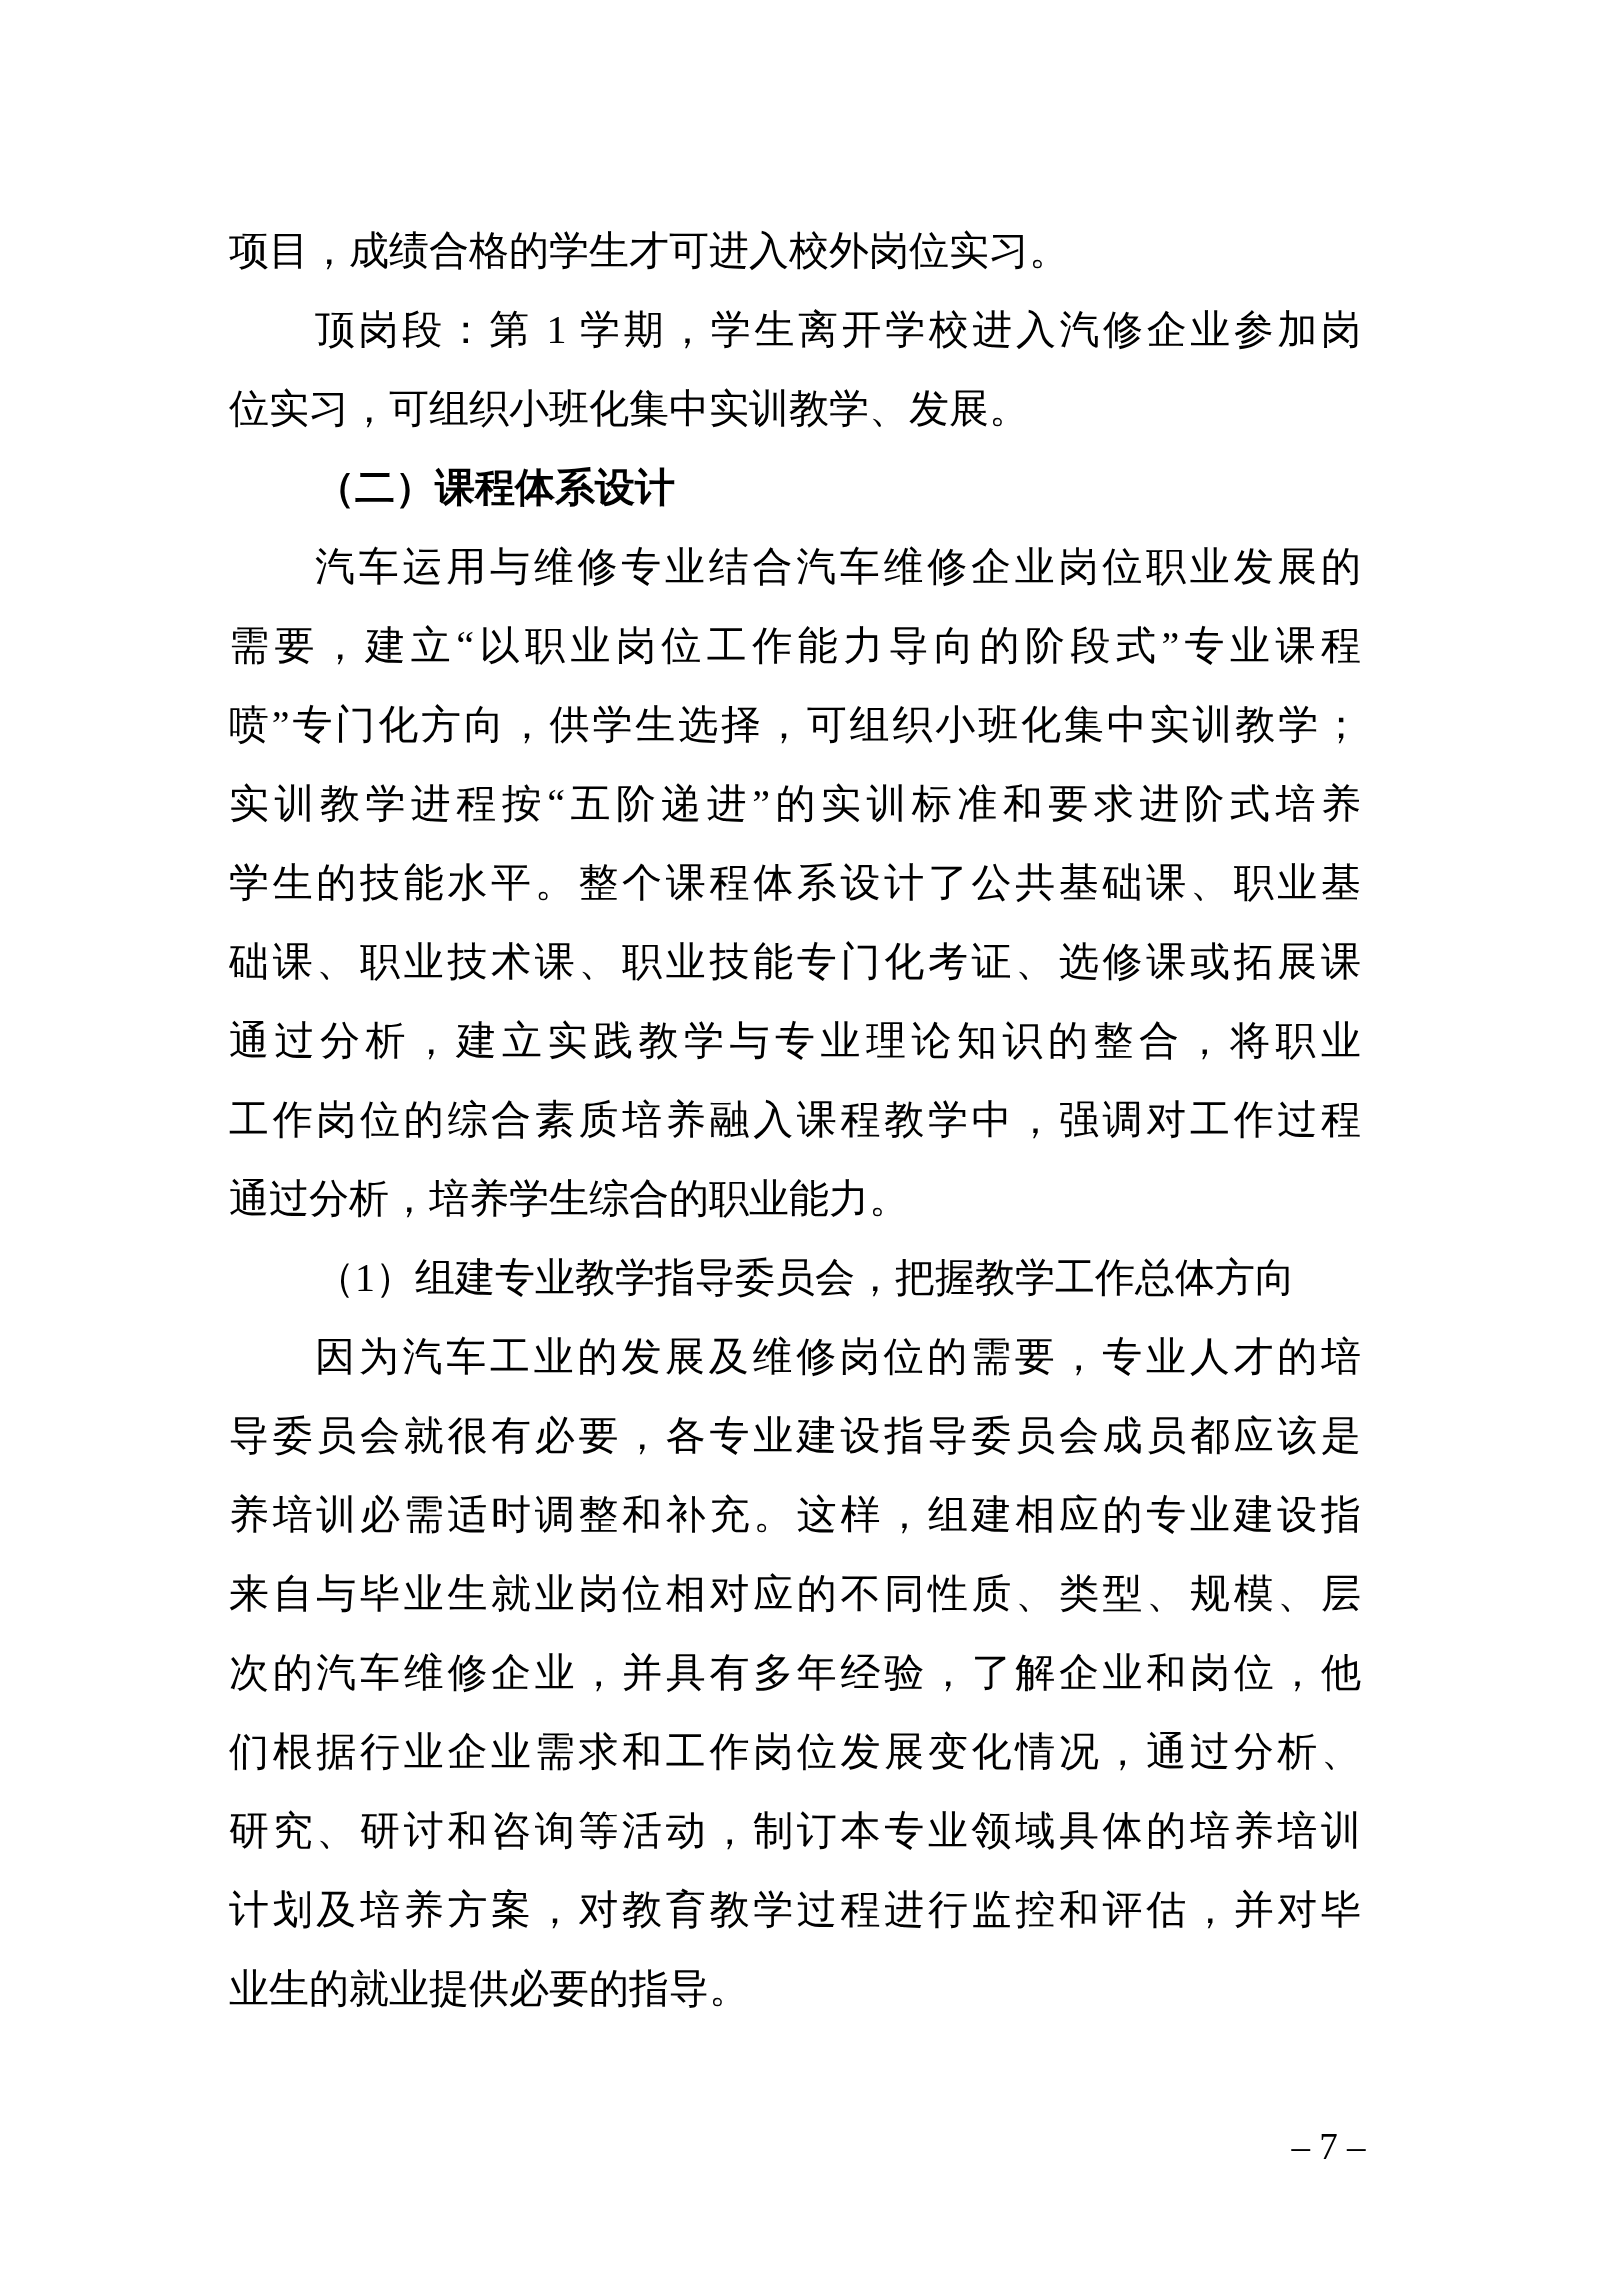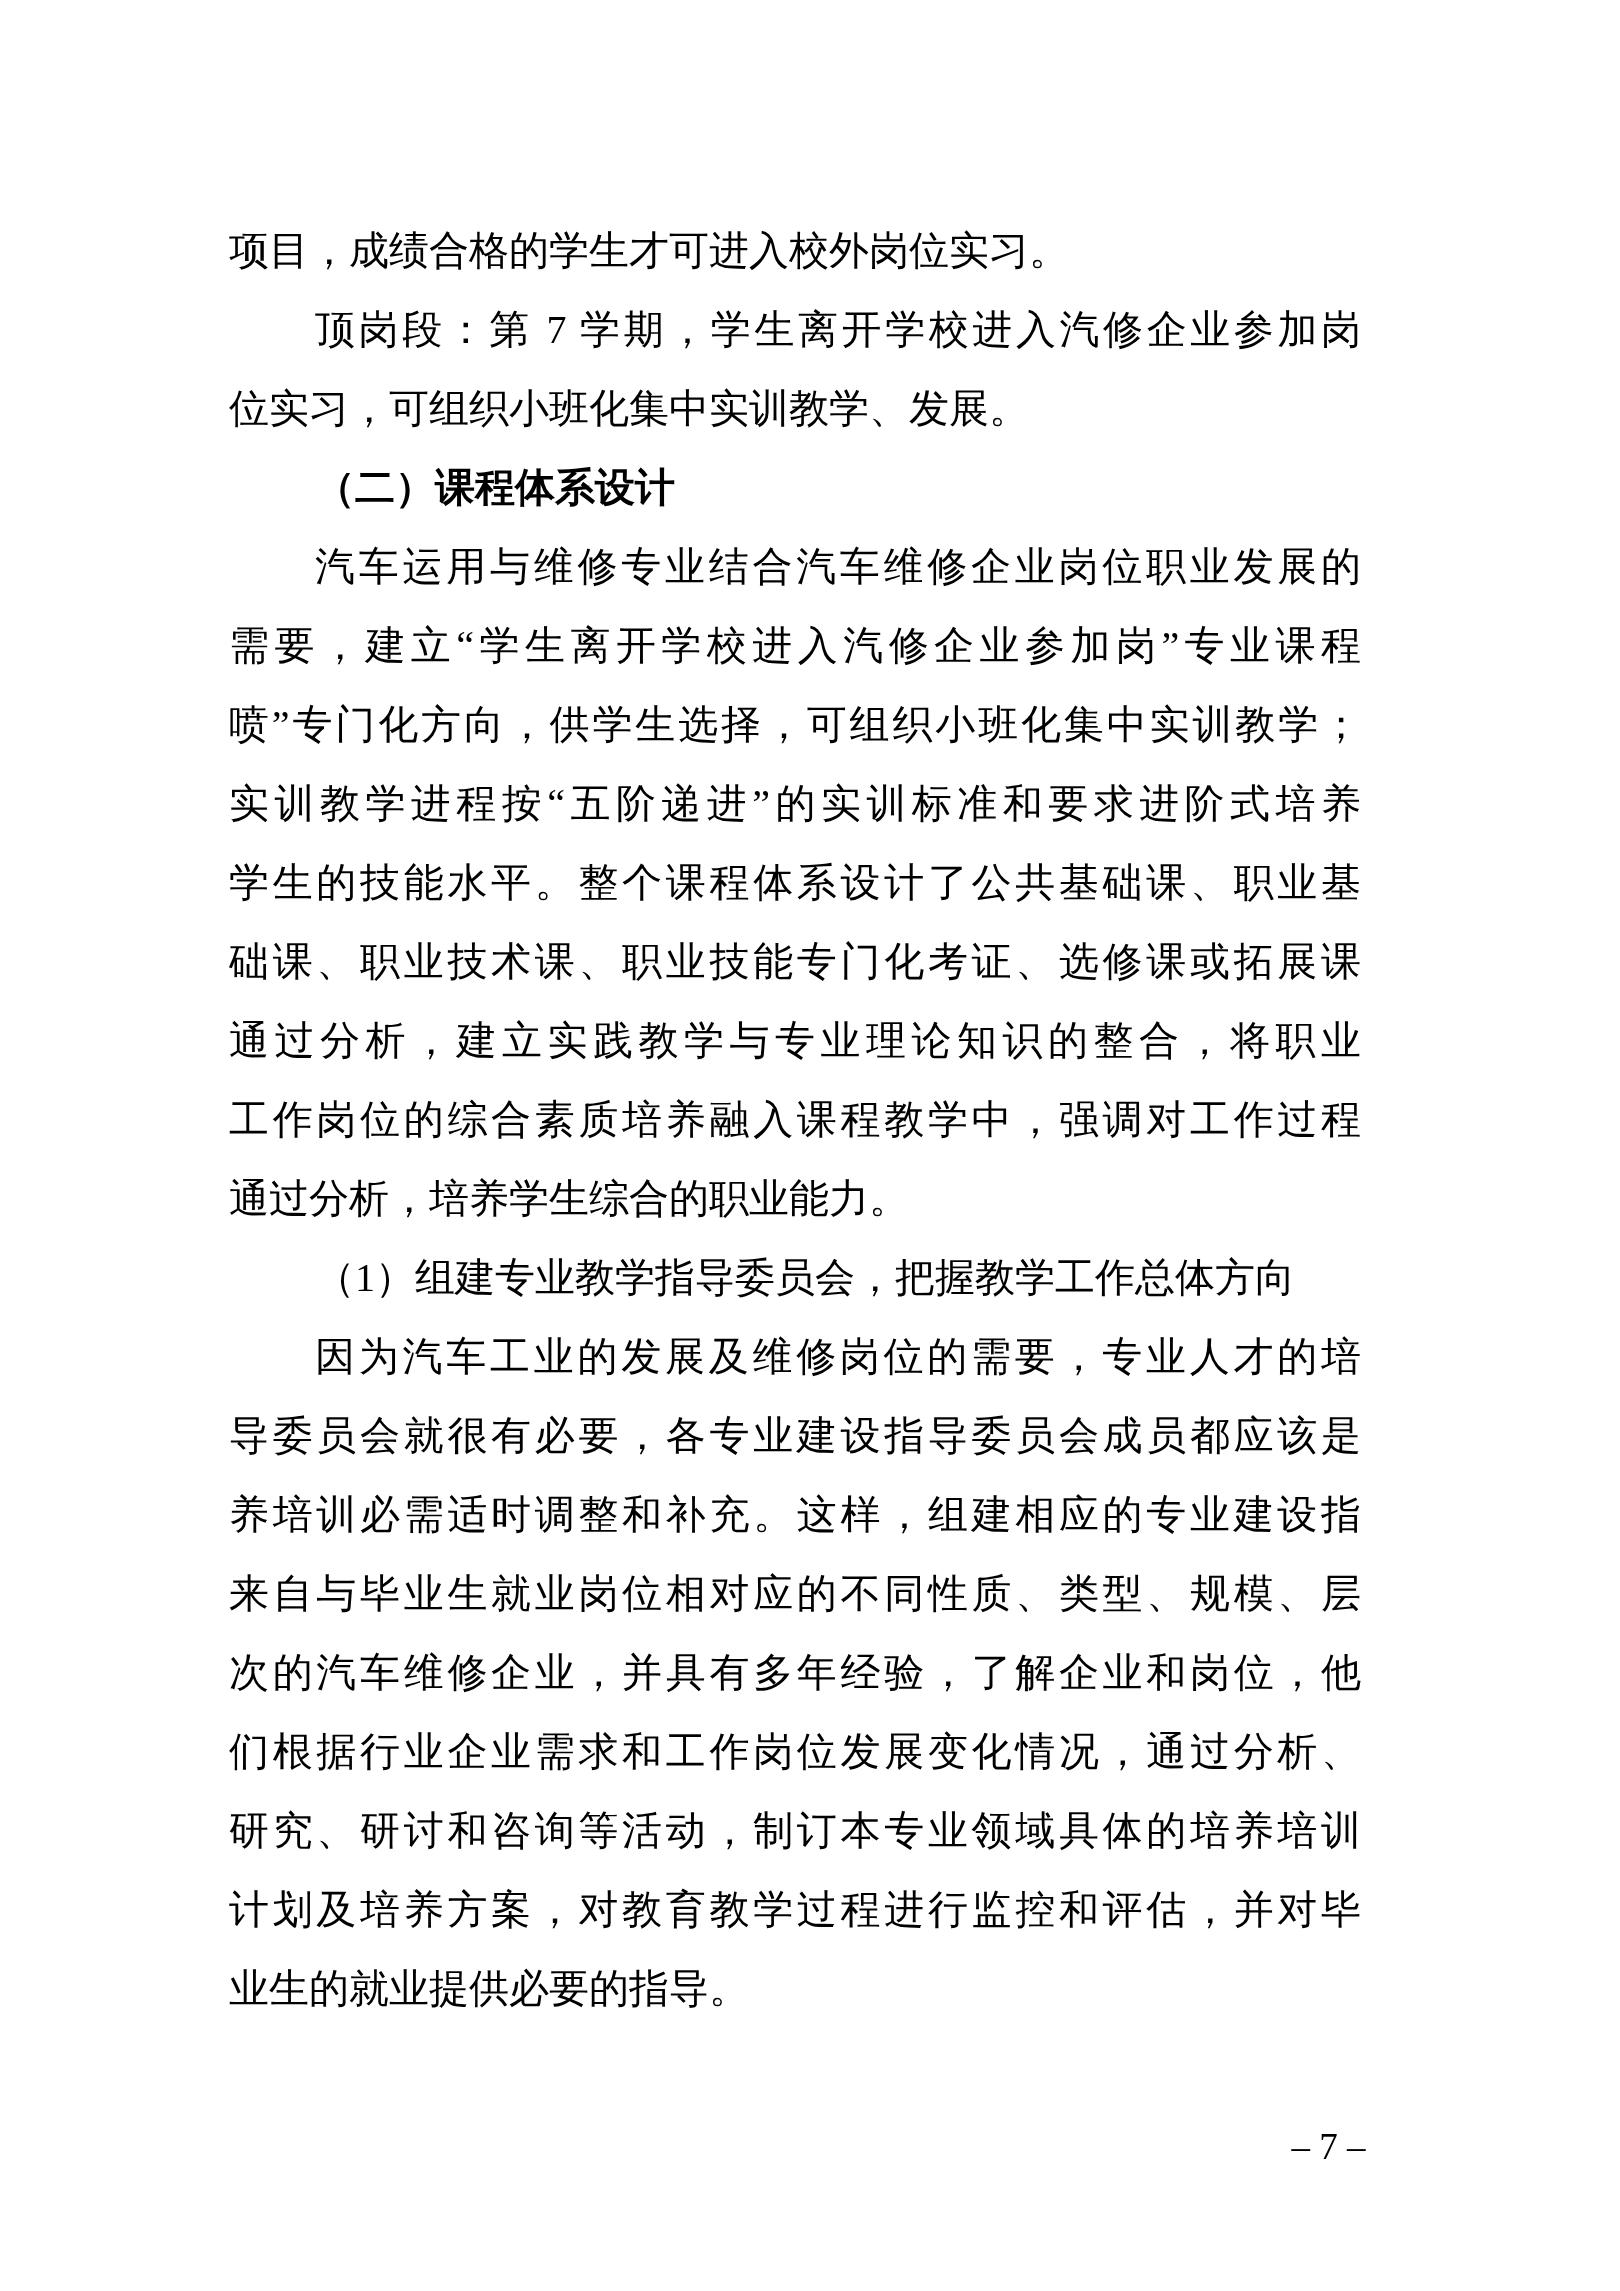--- a/index.html
+++ b/index.html
@@ -57,27 +57,27 @@
     }
   </style>
 </head>
 <body>
 
 <div class="page">
   <main class="text-area">
 
     <p class="line">项目，成绩合格的学生才可进入校外岗位实习。</p>
 
-    <p class="line indent fill">顶岗段：第 7 学期，学生离开学校进入汽修企业参加岗</p>
+    <p class="line indent fill">顶岗段：第 1 学期，学生离开学校进入汽修企业参加岗</p>
     <p class="line">位实习，可组织小班化集中实训教学、发展。</p>
 
     <h2 class="line indent heading">（二）课程体系设计</h2>
 
     <p class="line indent fill">汽车运用与维修专业结合汽车维修企业岗位职业发展的</p>
-    <p class="line fill">需要，建立“学生离开学校进入汽修企业参加岗”专业课程</p>
+    <p class="line fill">需要，建立“以职业岗位工作能力导向的阶段式”专业课程</p>
     <p class="line fill">喷”专门化方向，供学生选择，可组织小班化集中实训教学；</p>
     <p class="line fill">实训教学进程按“五阶递进”的实训标准和要求进阶式培养</p>
     <p class="line fill">学生的技能水平。整个课程体系设计了公共基础课、职业基</p>
     <p class="line fill">础课、职业技术课、职业技能专门化考证、选修课或拓展课</p>
     <p class="line fill">通过分析，建立实践教学与专业理论知识的整合，将职业</p>
     <p class="line fill">工作岗位的综合素质培养融入课程教学中，强调对工作过程</p>
     <p class="line">通过分析，培养学生综合的职业能力。</p>
 
     <p class="line indent">（1）组建专业教学指导委员会，把握教学工作总体方向</p>
 

